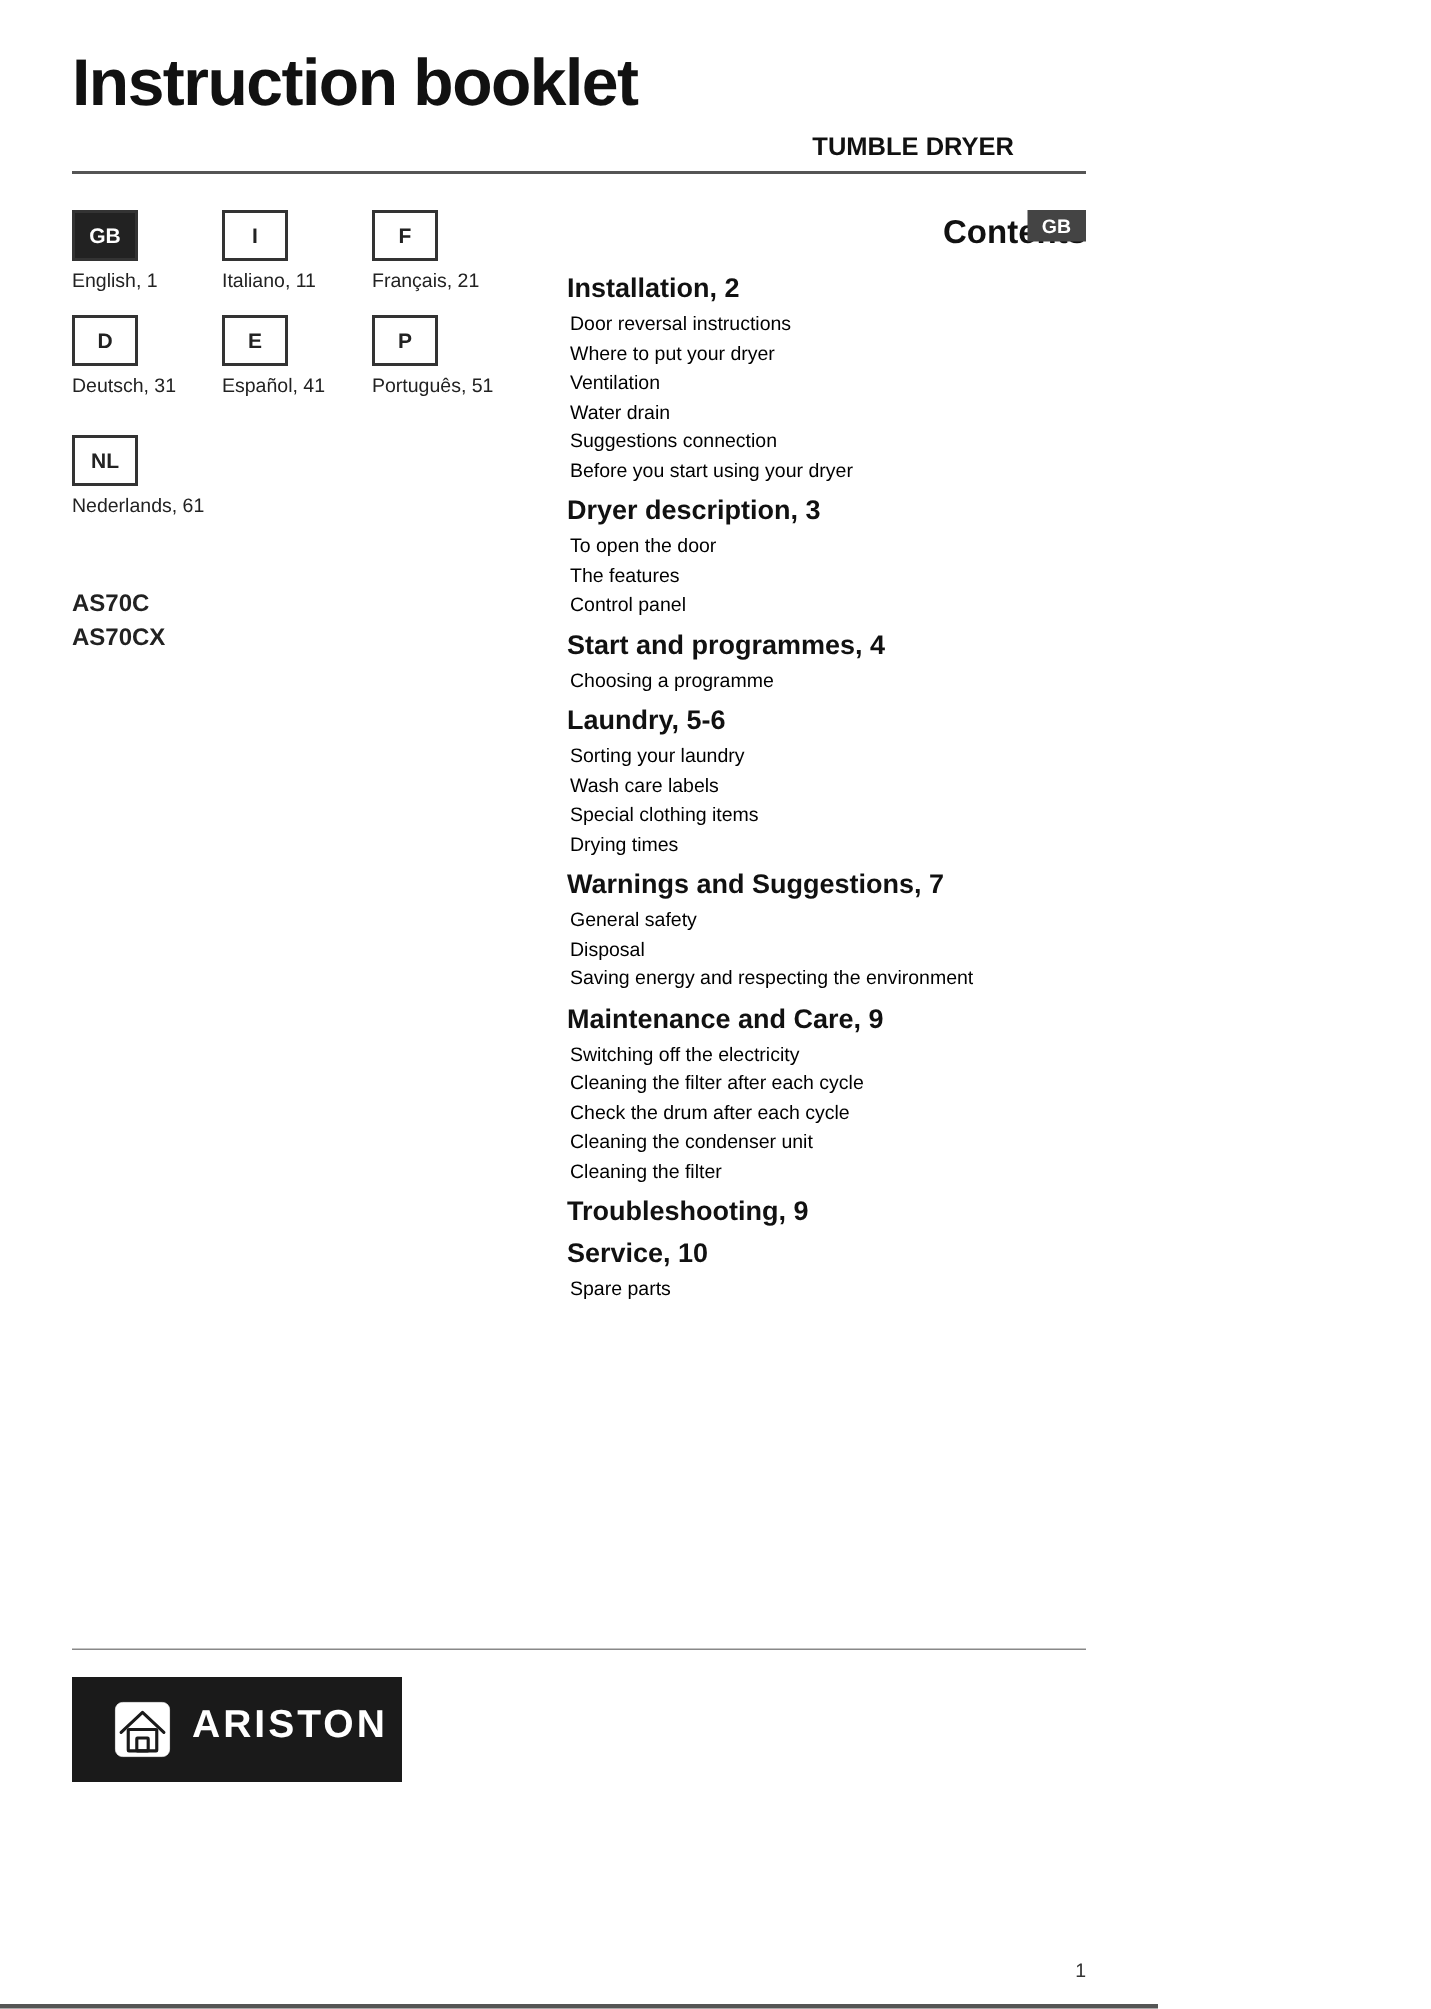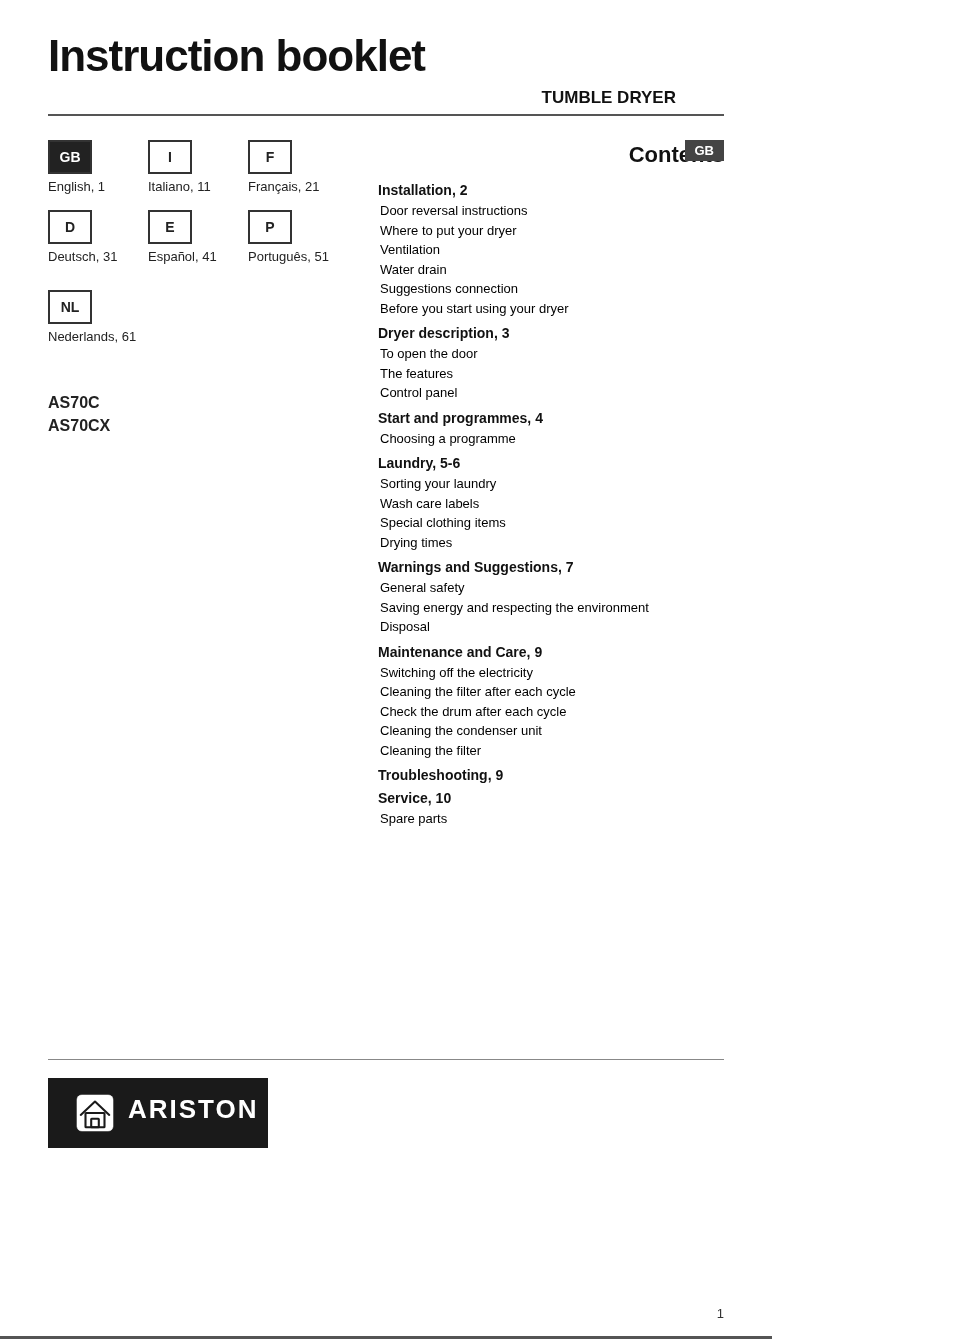--- a/index.html
+++ b/index.html
@@ -130,21 +130,21 @@
     .contents-title {
       font-size: 22px;
       font-weight: bold;
       color: #111;
       margin-bottom: 14px;
       margin-top: 2px;
       text-align: right;
     }
 
     .section-heading {
-      font-size: 14px;
+      font-size: 18px;
       font-weight: bold;
       color: #111;
       margin-top: 7px;
       margin-bottom: 3px;
     }
 
     .section-items {
       list-style: none;
       padding: 0;
       margin: 0;
@@ -308,22 +308,22 @@
           <li>Wash care labels</li>
           <li>Special clothing items</li>
           <li>Drying times</li>
         </ul>
       </div>
 
       <div>
         <div class="section-heading">Warnings and Suggestions, 7</div>
         <ul class="section-items">
           <li>General safety</li>
+          <li>Disposal</li>
           <li>Saving energy and respecting the environment</li>
-          <li>Disposal</li>
         </ul>
       </div>
 
       <div>
         <div class="section-heading">Maintenance and Care, 9</div>
         <ul class="section-items">
           <li>Switching off the electricity</li>
           <li>Cleaning the filter after each cycle</li>
           <li>Check the drum after each cycle</li>
           <li>Cleaning the condenser unit</li>

